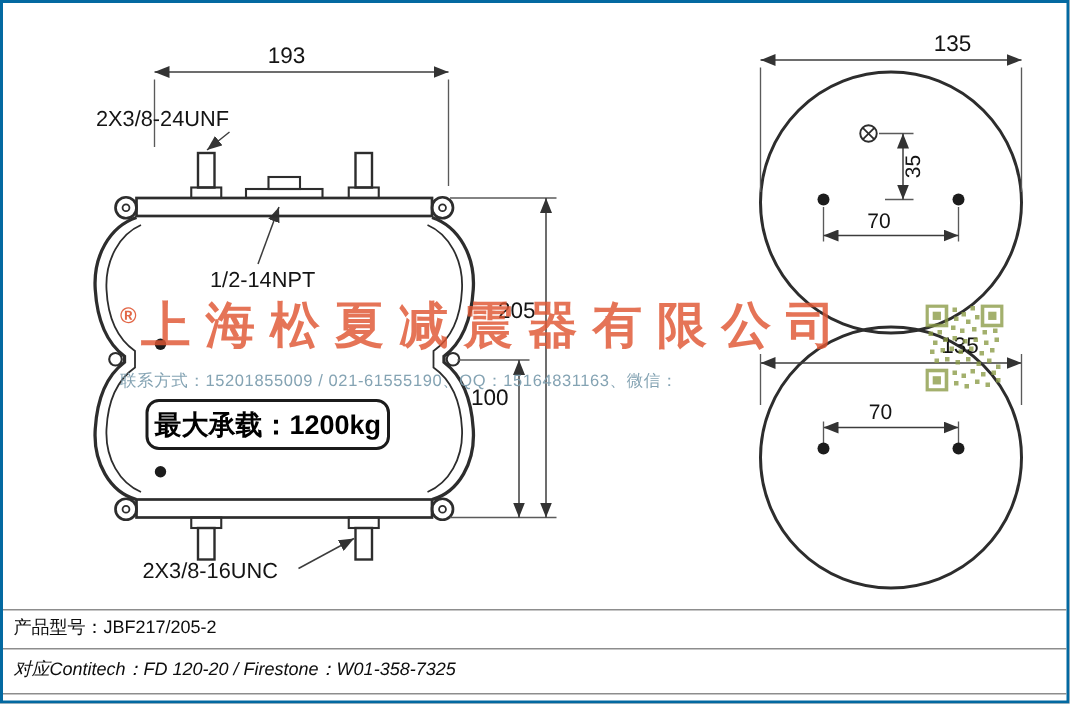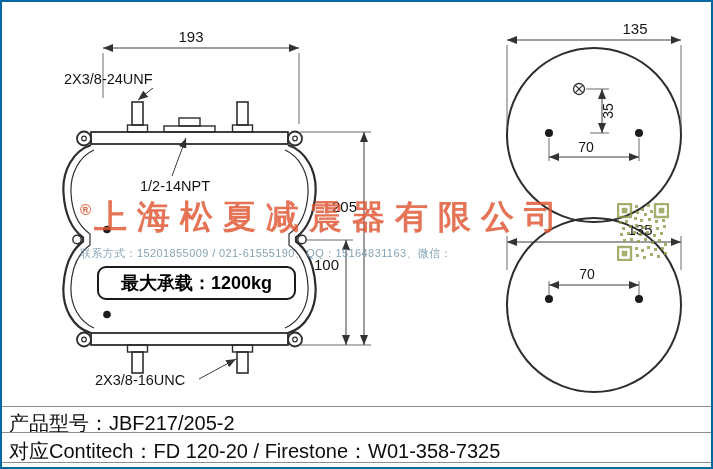--- a/index.html
+++ b/index.html
@@ -20,33 +20,33 @@
   .ext-line { stroke:#5a5a5a; stroke-width:0.9; fill:none; }
   .fill-dot { fill:#1c1c1c; stroke:none; }
 
   .watermark { position:absolute; left:78px; top:193px; z-index:3; pointer-events:none; white-space:nowrap; }
   .wm-line1 { font-size:33px; font-weight:bold; letter-spacing:10px; color:rgba(223,85,50,0.82); }
   .wm-reg   { font-size:15px; vertical-align:13px; letter-spacing:1px; margin-right:2px; color:rgba(223,85,50,0.9); }
   .wm-line2 { font-size:14px; font-weight:bold; letter-spacing:3.5px; margin-top:1px; color:rgba(223,85,50,0.82); }
   .wm-line3 { font-size:11px; letter-spacing:0.4px; margin-top:6px; color:rgba(125,158,175,0.95); }
 
   .load-box {
-    position:absolute; left:95px; top:264px; width:199px; height:34px;
+    position:absolute; left:95px; top:264px; width:163px; height:34px;
     border:2px solid #1b1b1b; border-radius:9px; z-index:4;
     display:flex; align-items:center; justify-content:center;
     font-size:18px; font-weight:bold; color:#000; background:transparent;
     white-space:nowrap;
   }
 
   .qr { position:absolute; left:615px; top:201px; z-index:3; opacity:0.78; }
 
   .footer-line { position:absolute; left:0; width:713px; height:1px; background:#8d8d8d; z-index:5; }
   .fl1 { top:404px; } .fl2 { top:430px; } .fl3 { top:460px; }
-  .footer-text { position:absolute; left:7px; font-size:20px; color:#0d0d0d; z-index:5; white-space:nowrap; }
-  .ft1 { top:408px; } .ft2 { top:436px; }
+  .footer-text { position:absolute; left:7px; font-size:12px; color:#0d0d0d; z-index:5; white-space:nowrap; }
+  .ft1 { top:408px; } .ft2 { top:436px;font-style:italic; }
 </style>
 </head>
 <body>
 
 <div class="canvas">
 
   <svg class="drawing-svg" width="713" height="410" viewBox="0 0 713 410">
     <defs>
       <marker id="arrow" viewBox="0 0 10 8" refX="10" refY="4" markerWidth="10" markerHeight="8" orient="auto-start-reverse">
         <path d="M0,0 L10,4 L0,8 z" fill="#333"></path>

